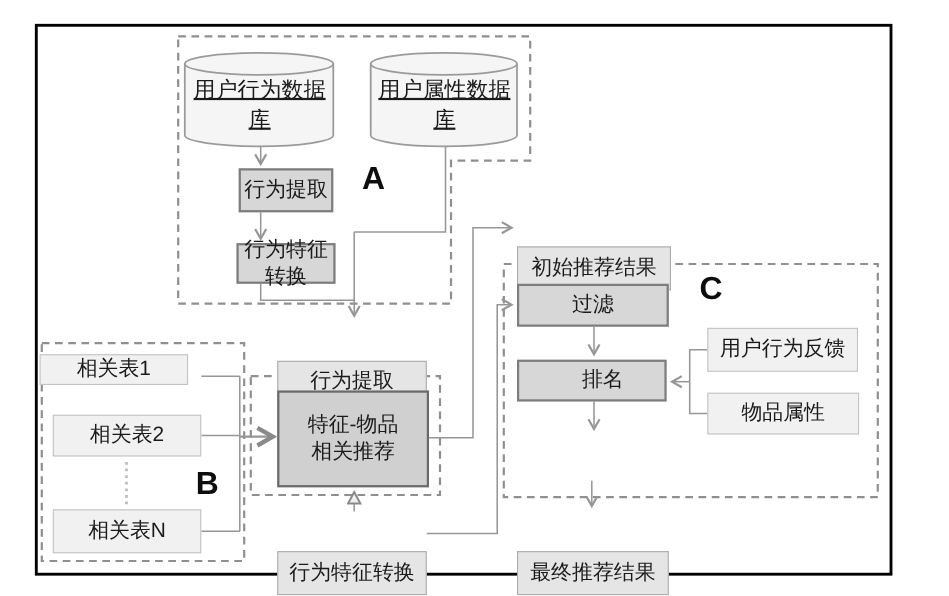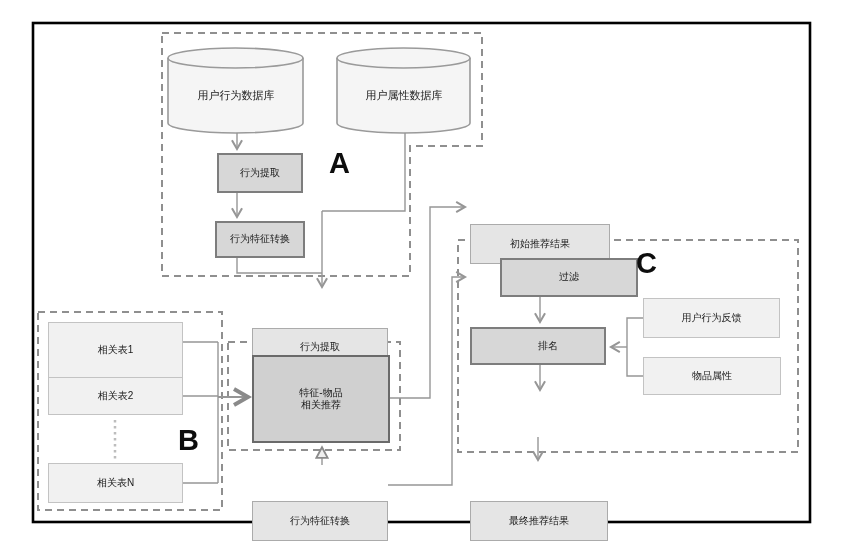--- a/index.html
+++ b/index.html
@@ -3,29 +3,29 @@
 <meta charset="utf-8">
 <style>
   html,body{margin:0;padding:0;background:#ffffff;}
   #canvas{
     position:relative;width:863px;height:542px;background:#ffffff;overflow:hidden;
     font-family:"Liberation Sans","DejaVu Sans",sans-serif;color:#1a1a1a;
   }
   #wires{position:absolute;left:0;top:0;z-index:1;pointer-events:none;}
   .node{
     position:absolute;z-index:2;display:flex;align-items:center;justify-content:center;
-    text-align:center;font-size:10px;line-height:1.25;box-sizing:border-box;
+    text-align:center;font-size:19px;line-height:1.25;box-sizing:border-box;
   }
   .node.light{background:#f1f1f1;border:1px solid #c3c3c3;}
   .node.mid{background:#e5e5e5;border:1px solid #ababab;margin-top:36px;}
   .node.dark{background:#d7d7d7;border:2px solid #7d7d7d;}
   .node.darker{background:#d0d0d0;border:2px solid #6a6a6a;}
   .cyl-label{
     position:absolute;z-index:3;display:flex;align-items:center;justify-content:center;
-    font-size:11px;text-align:center;
+    font-size:20px;text-align:center;text-decoration:underline;
   }
   .grp-label{
     position:absolute;z-index:3;font-weight:bold;font-size:29px;color:#0d0d0d;
   }
   .two-line span{display:block;}
 </style>
 </head>
 <body>
 
 <div id="canvas">
@@ -98,31 +98,31 @@
 
   <div class="node mid" style="left:252px;top:292px;width:136px;height:38px;">行为提取</div>
 
   <div class="node darker two-line" style="left:252px;top:355px;width:138px;height:88px;">
     <div>
       <span>特征-物品</span>
       <span>相关推荐</span>
     </div>
   </div>
 
-  <div class="node light" style="left:48px;top:322px;width:135px;height:56px;">相关表1</div>
+  <div class="node light" style="left:36px;top:322px;width:135px;height:28px;">相关表1</div>
 
   <div class="node light" style="left:48px;top:377px;width:135px;height:38px;">相关表2</div>
 
   <div class="node light" style="left:48px;top:463px;width:135px;height:40px;">相关表N</div>
 
   <div class="node mid" style="left:252px;top:465px;width:136px;height:40px;">行为特征转换</div>
 
   <div class="node mid" style="left:470px;top:188px;width:140px;height:40px;">初始推荐结果</div>
 
-  <div class="node dark" style="left:470px;top:258px;width:138px;height:39px;margin-left:30px;">过滤</div>
+  <div class="node dark" style="left:470px;top:258px;width:138px;height:39px;">过滤</div>
 
   <div class="node dark" style="left:470px;top:327px;width:136px;height:38px;padding-left:20px;">排名</div>
 
   <div class="node light" style="left:643px;top:298px;width:137px;height:40px;">用户行为反馈</div>
 
   <div class="node light" style="left:643px;top:357px;width:138px;height:38px;">物品属性</div>
 
 
   <div class="node mid" style="left:470px;top:465px;width:138px;height:40px;">最终推荐结果</div>
 

